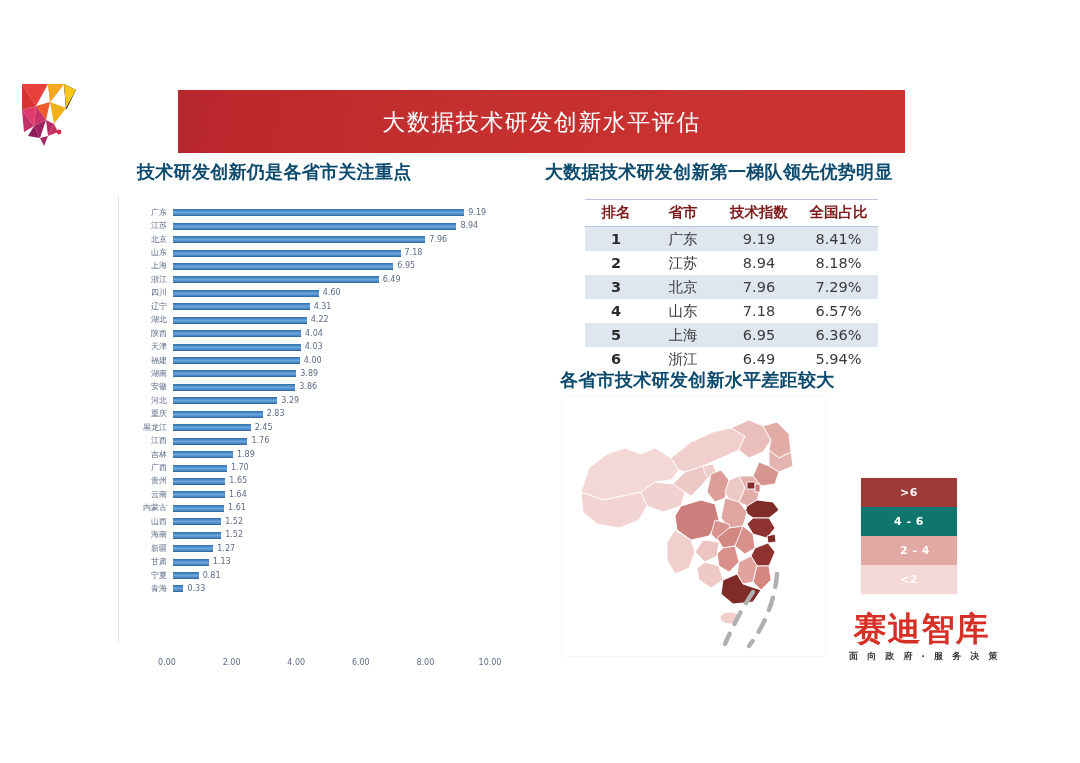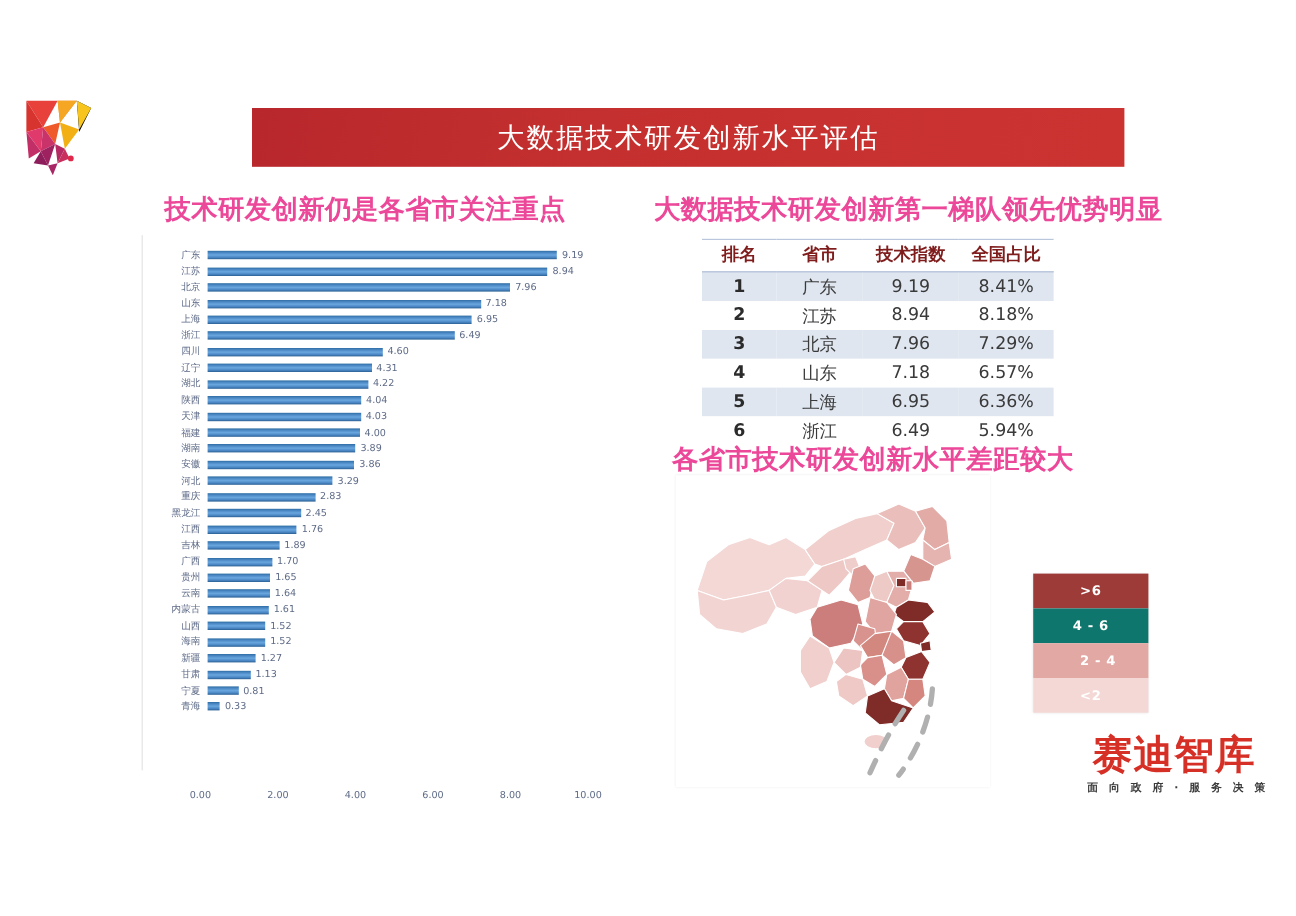--- a/index.html
+++ b/index.html
@@ -25,45 +25,44 @@
     width: 66px;
     height: 72px;
   }
 
   
   #banner {
     position: absolute;
     left: 178px;
     top: 90px;
     width: 727px;
-    height: 49px;
+    height: 63px;
     background: linear-gradient(100deg, #b8272c 0%, #c4302f 38%, #cb3331 100%);
-    margin-left: 32px;
   }
   #banner-title {
     position: absolute;
     left: 0;
     right: 0;
     top: 50%;
     transform: translateY(-50%);
     text-align: center;
     color: #fff;
     font-size: 23px;
     letter-spacing: 1.5px;
     font-family: "DejaVu Serif", "Liberation Serif", serif;
     font-weight: 400;
     white-space: nowrap;
   }
 
   
   .section-heading {
     position: absolute;
-    font-size: 22px;
+    font-size: 18px;
     font-weight: bold;
-    color: #ec4899;
+    color: #0c4a6e;
     letter-spacing: 0.3px;
     white-space: nowrap;
   }
   #heading-left  { left: 137px; top: 160px; }
   #heading-table { left: 545px; top: 160px; }
   #heading-map   { left: 560px; top: 368px; }
 
   
   #chart {
     position: absolute;
@@ -196,21 +195,21 @@
     font-size: 11px;
     font-weight: bold;
     color: #ffffff;
     letter-spacing: 0.5px;
     font-family: "DejaVu Sans", sans-serif;
   }
 
   
   #brand-footer {
     position: absolute;
-    left: 906px;
+    left: 849px;
     top: 612px;
     width: 145px;
     text-align: center;
   }
   #brand-footer-name {
     font-size: 33px;
     font-weight: bold;
     color: #d62f25;
     letter-spacing: 1px;
     line-height: 1.05;

